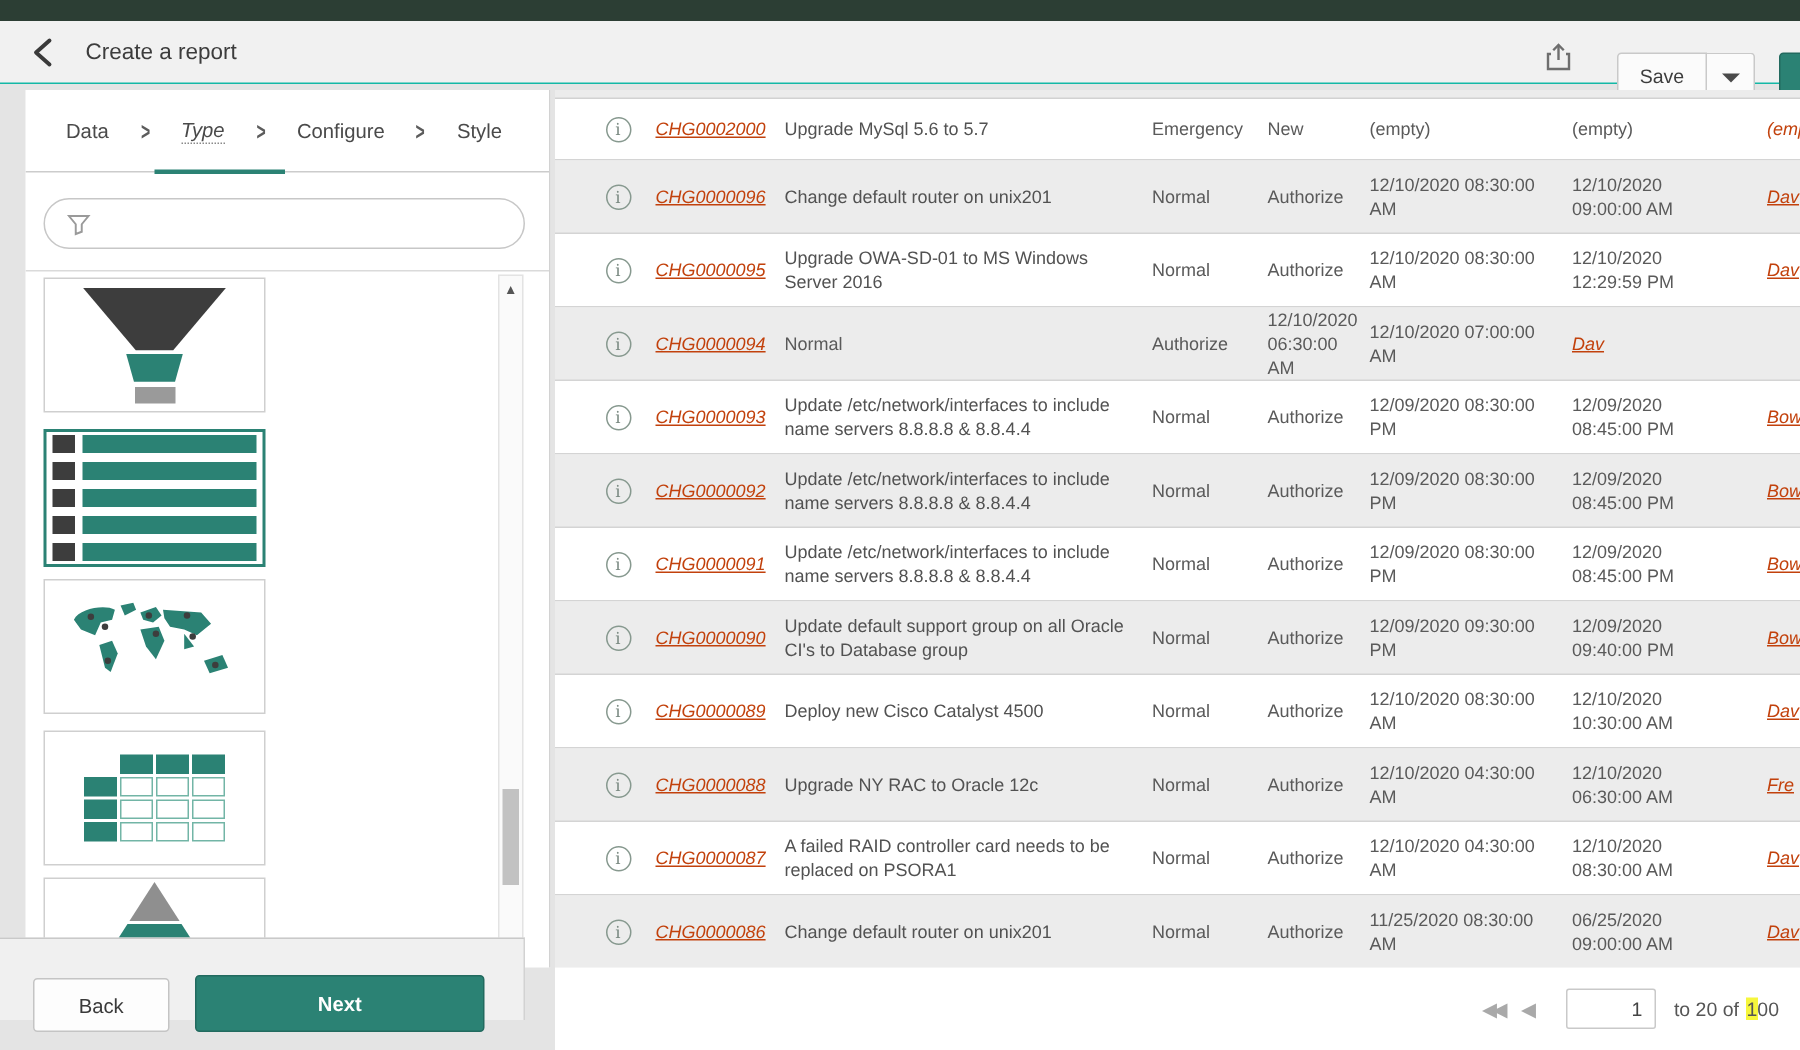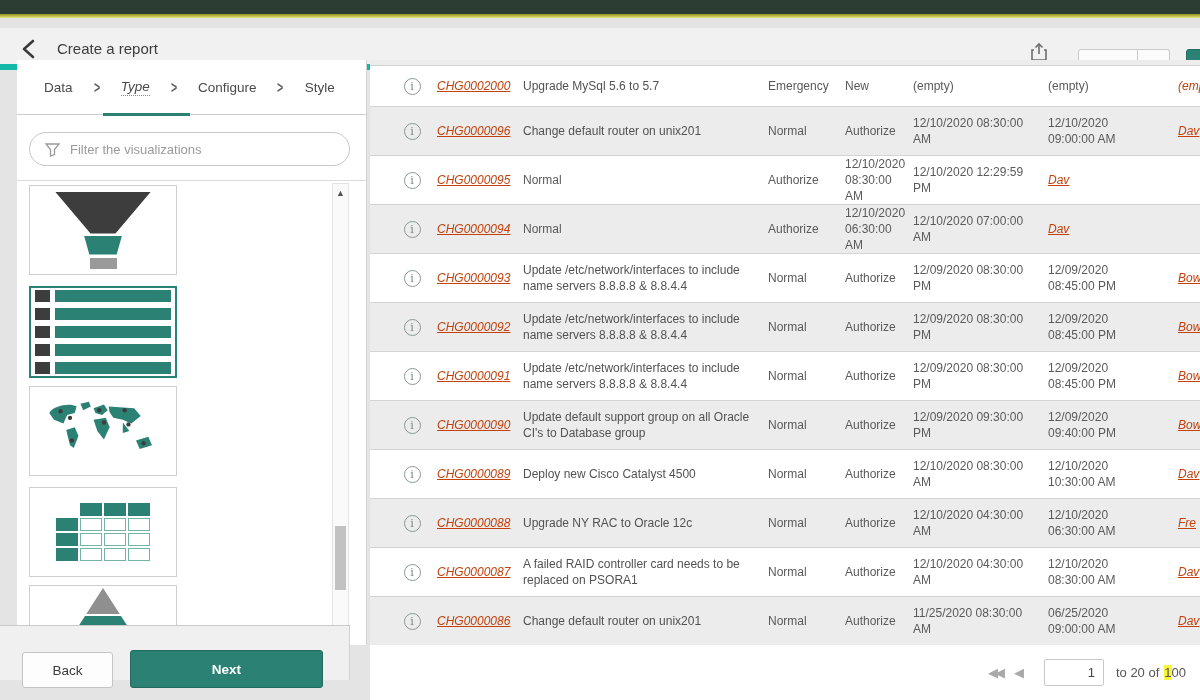--- a/index.html
+++ b/index.html
@@ -6,22 +6,22 @@
   html,body { width:1200px; height:700px; overflow:hidden; }
   body { font-family:"Liberation Sans", sans-serif; background:#e4e4e4; color:#444; }
   .screen { position:relative; width:1200px; height:700px; overflow:hidden; background:#e4e4e4; }
 
   
   .topstrip { position:absolute; left:0; top:0; width:1200px; height:14px; background:#2c3e34; }
   .topstrip-line { position:absolute; left:0; top:14px; width:1200px; height:4px;
     background:linear-gradient(180deg,#8f8f2e 0%,#b9b93e 45%,#e7e78f 100%); }
 
   
-  .appbar { position:absolute; left:0; top:28px; width:1200px; height:42px; background:#f1f1f1;
-    border-bottom:6px solid #14b8a6; }
+  .appbar { position:absolute; left:0; top:14px; width:1200px; height:42px; background:#f1f1f1;
+    border-bottom:1px solid #14b8a6; }
   .back-btn { position:absolute; left:18px; top:9px; width:24px; height:24px; cursor:pointer; }
   .page-title { position:absolute; left:57px; top:12px; font-size:15px; color:#3c3c3c; }
   .share-btn { position:absolute; left:1028px; top:13px; width:22px; height:22px; cursor:pointer; }
   .save-group { position:absolute; left:1078px; top:21px; height:31px; display:flex; }
   .save-btn { width:60px; height:31px; background:#fbfbfb; border:1px solid #c9c9c9;
     border-radius:3px 0 0 3px; font-size:13px; color:#3d3d3d; font-family:inherit; cursor:pointer; }
   .save-caret-btn { width:32px; height:31px; background:#fbfbfb; border:1px solid #c9c9c9; border-left:none;
     border-radius:0 3px 3px 0; cursor:pointer; position:relative; }
   .save-caret-btn::after { content:""; position:absolute; left:10px; top:13px; border-left:6px solid transparent;
     border-right:6px solid transparent; border-top:6px solid #4a4a4a; }
@@ -166,21 +166,20 @@
       <span class="crumb-chevron">&gt;</span>
       <span class="crumb">Style</span>
       <div class="active-bar"></div>
     </div>
 
     <div class="filter-row">
       <div class="filter-pill">
         <svg width="17" height="17" viewBox="0 0 17 17">
           <path d="M2 3 H15 L10.5 8.5 V13.5 L6.5 15 V8.5 Z" fill="none" stroke="#9a9a9a" stroke-width="1.3"></path>
         </svg>
-        <input type="text" placeholder="Filter the visualizations" style="">
       </div>
     </div>
 
     <div class="viz-list">
       <div class="viz-thumb thumb-funnel">
         <div class="funnel-shape">
           <div class="funnel-top"></div>
             <div class="funnel-mid"></div>
             <div class="funnel-bot"></div>
         </div>
@@ -311,20 +310,21 @@
       </div>
     </div>
         <div class="record-row">
       <div class="cell pad"></div>
       <div class="cell icon-cell">
         <span class="info-icon"></span>
       </div>
       <div class="cell num-cell">
         <a>CHG0000095</a>
       </div>
+      <div class="cell desc-cell">Upgrade OWA-SD-01 to MS Windows Server 2016</div>
       <div class="cell pri-cell">Normal</div>
       <div class="cell state-cell">Authorize</div>
       <div class="cell start-cell">12/10/2020 08:30:00 AM</div>
       <div class="cell end-cell">12/10/2020 12:29:59 PM</div>
       <div class="cell name-cell">
         <a>Dav</a>
       </div>
     </div>
         <div class="record-row alt">
       <div class="cell pad"></div>

